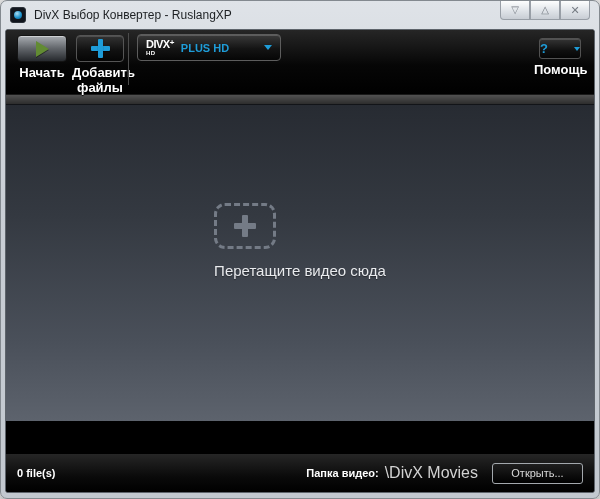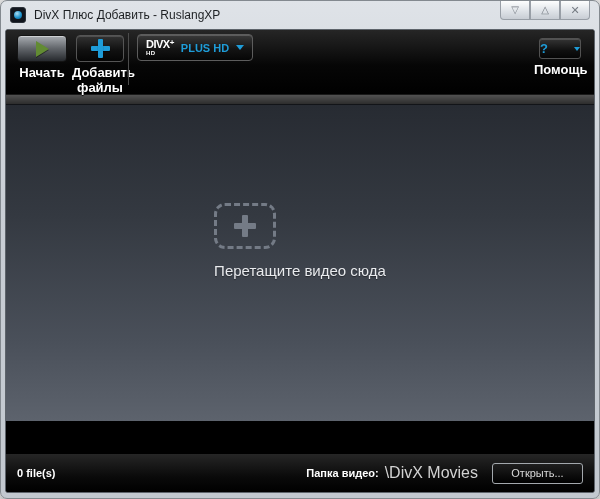--- a/index.html
+++ b/index.html
@@ -85,21 +85,21 @@
   .plus-icon::before { left:0; top:7px; width:19px; height:5px; }
   .plus-icon::after  { left:7px; top:0; width:5px; height:19px; }
 
   .toolbar-sep {
     position:absolute; left:122px; top:3px; height:52px; width:1px;
     background:#4c4c4c;
   }
 
   .tool-profile { left:131px; top:4px; width:130px; }
   .btn-profile {
-    width:116px; height:27px; border-radius:4px;
+    width:144px; height:27px; border-radius:4px;
     background:linear-gradient(#3a3a3a, #141414 55%, #060606);
     border:1px solid #5d5d5d; box-shadow:inset 0 1px 0 rgba(255,255,255,.18);
     display:flex; align-items:center; padding:0 8px; gap:7px; cursor:pointer;
   }
   .divx-logo { display:flex; flex-direction:column; align-items:flex-start; line-height:1; color:#fff; }
   .divx-word { font-size:11px; font-weight:bold; letter-spacing:-.5px; }
   .divx-plus { font-size:8px; font-weight:bold; vertical-align:top; }
   .divx-hd { font-size:6px; font-weight:bold; letter-spacing:.5px; }
   .plus-hd-text { color:#1e9cd8; font-weight:bold; font-size:11px; white-space:nowrap; }
   .arrow-down {
@@ -164,21 +164,21 @@
 </style>
 </head>
 <body>
 
 <div class="window">
 
   <div class="titlebar">
     <div class="app-icon">
       <span class="orb"></span>
     </div>
-    <div class="title-text">DivX Плюс Добавить - RuslangXP</div>
+    <div class="title-text">DivX Выбор Конвертер - RuslangXP</div>
     <div class="win-buttons">
       <div class="win-btn min">
         <span>▽</span>
       </div>
       <div class="win-btn max">
         <span>△</span>
       </div>
       <div class="win-btn cls">
         <span>✕</span>
       </div>

